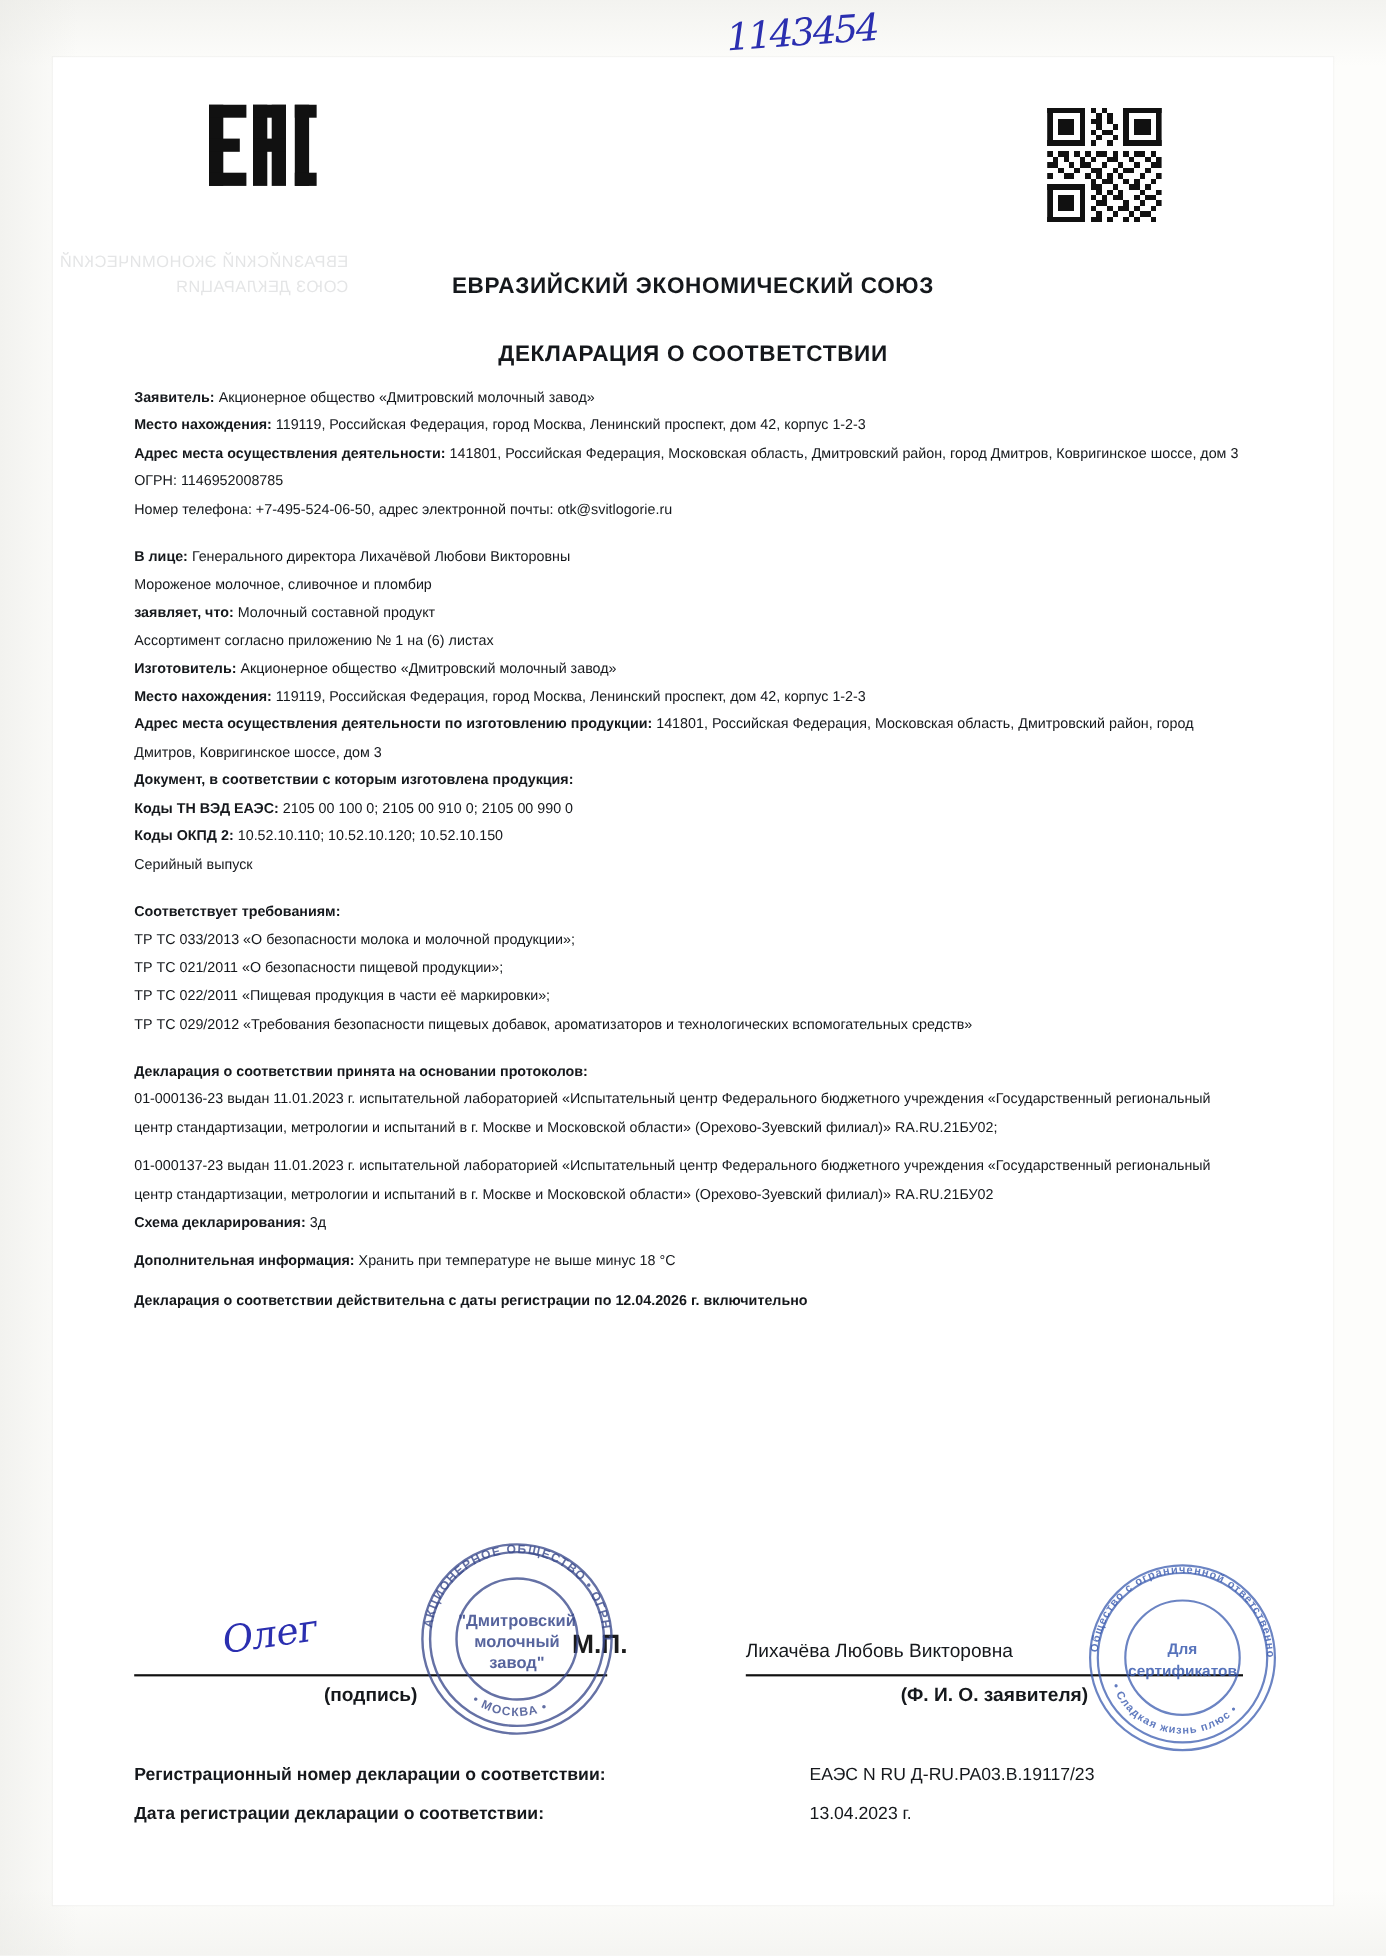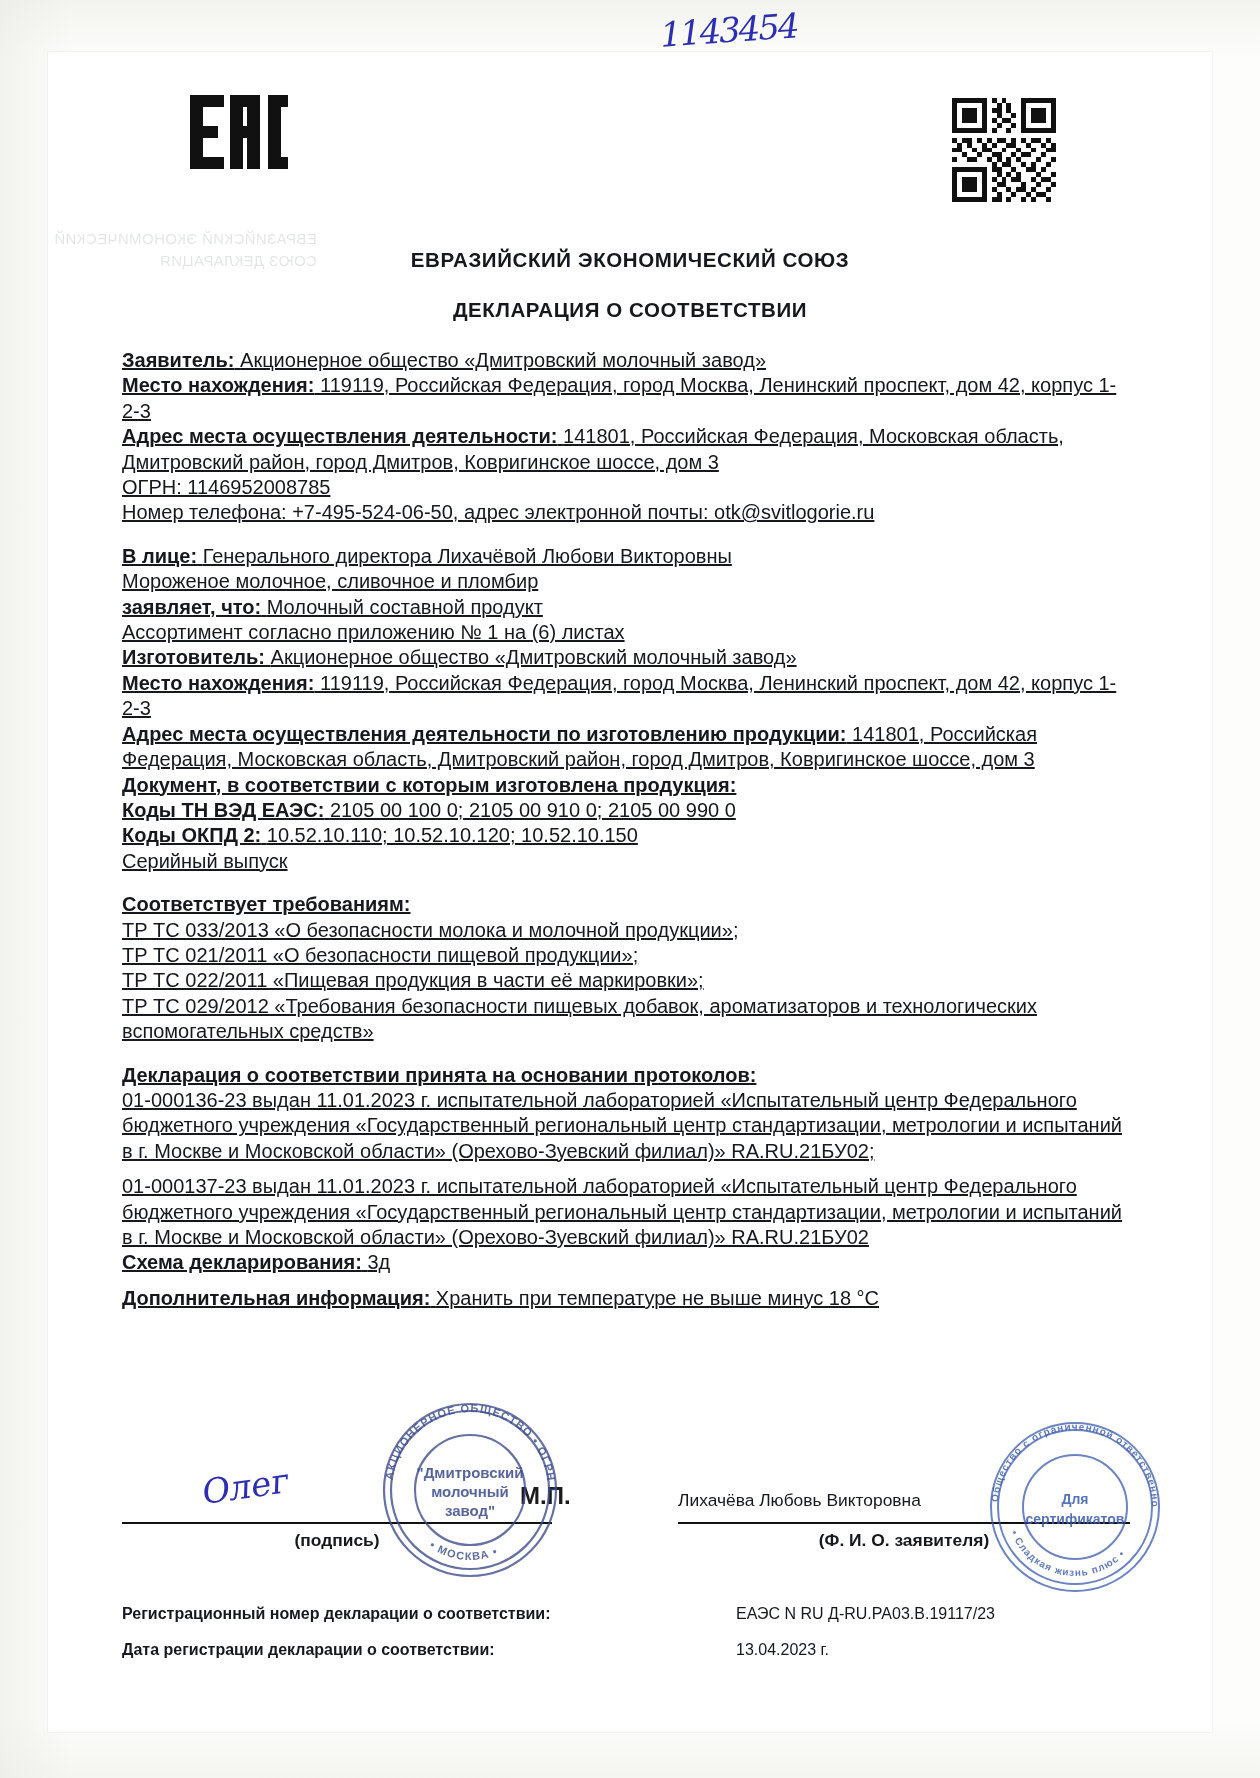--- a/index.html
+++ b/index.html
@@ -88,32 +88,31 @@
   .title1 {
     font-size: 20.5px;
     letter-spacing: 0.6px;
     font-weight: 700;
     text-align: center;
   }
   .title2 {
     font-size: 20.5px;
     letter-spacing: 0.6px;
     font-weight: 700;
-    margin-top: 26px;
+    margin-top: 38px;
   }
 
   .body {
     position: absolute;
     left: 122px;
     top: 348px;
     width: 1010px;
     z-index: 4;
-    font-size: 20px;
+    font-size: 13px;
     line-height: 25.4px;
-    text-decoration: underline;
   }
   .body p { margin: 0; }
   .b { font-weight: 700; }
   .gap { height: 18px; }
   .gap-s { height: 10px; }
 
   
   .signblock {
     position: absolute;
     left: 122px;
@@ -426,20 +425,21 @@
 
       <div class="gap-s"></div>
 
       <p>
         <span class="b">Дополнительная информация:</span>
         <span>Хранить при температуре не выше минус 18 °C</span>
       </p>
 
       <div class="gap-s"></div>
 
+      <p class="b">Декларация о соответствии действительна с даты регистрации по 12.04.2026 г. включительно</p>
     </div>
 
     <div class="signblock">
       <div class="scribble">Олег</div>
       <div class="mp">М.П.</div>
       <div class="sigline left"></div>
       <div class="sigline right"></div>
       <div class="signame">Лихачёва Любовь Викторовна</div>
       <div class="siglabel left">(подпись)</div>
       <div class="siglabel right">(Ф. И. О. заявителя)</div>

